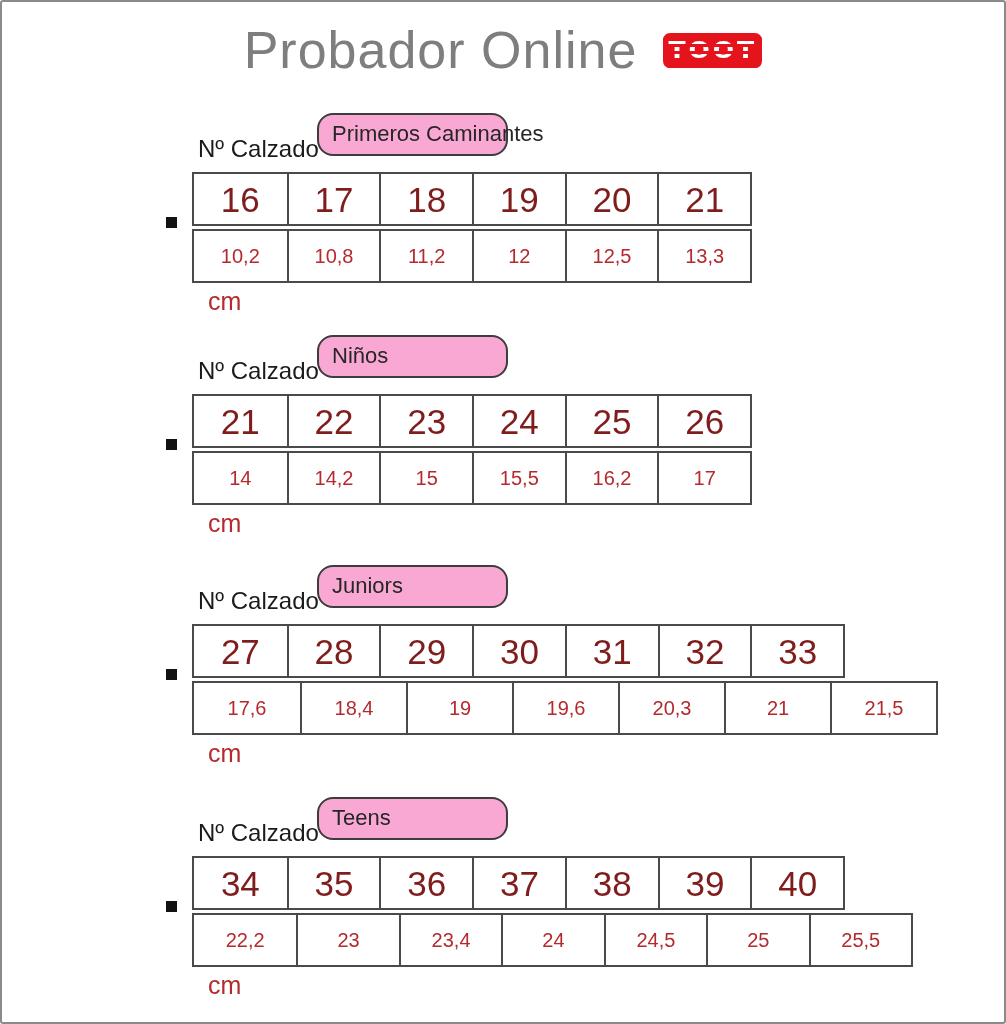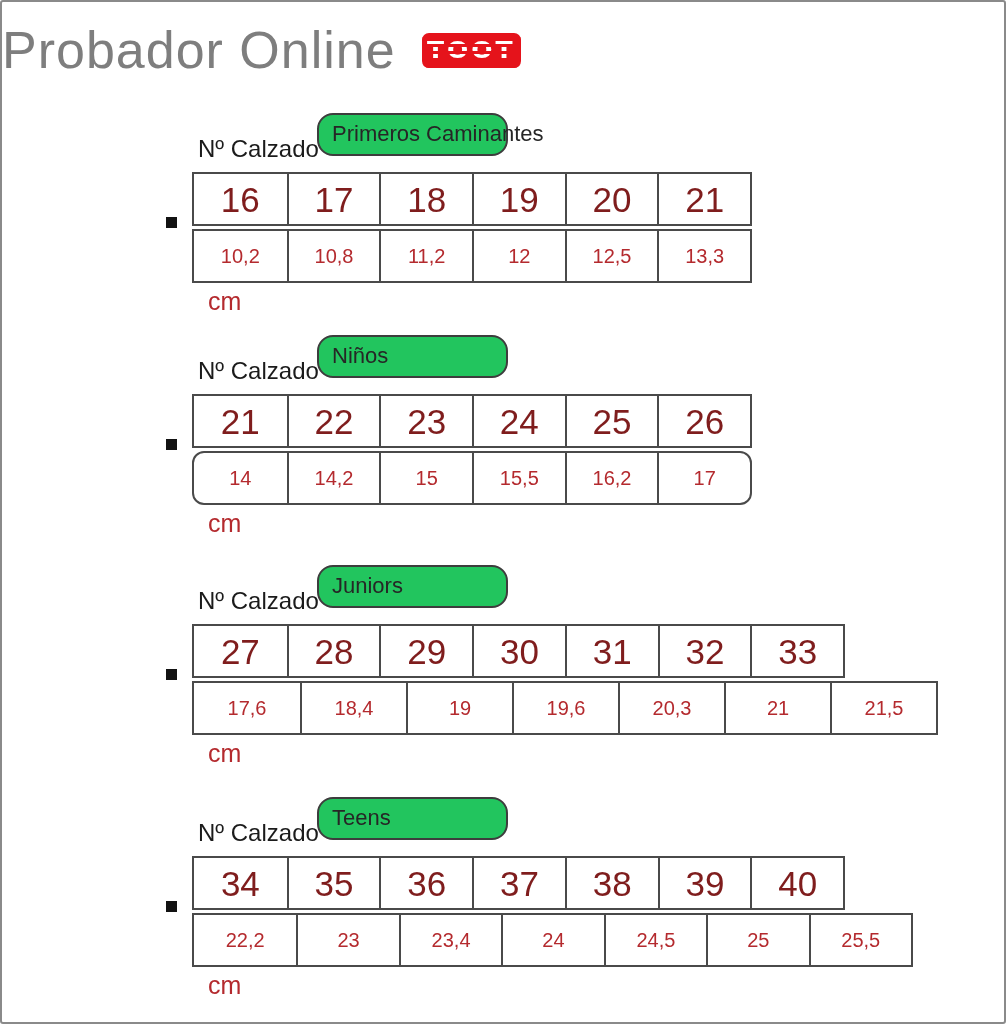--- a/index.html
+++ b/index.html
@@ -8,34 +8,34 @@
     --title-gray:#7e7e7e;
     --table-border:#4a4a4a;
   }
   html,body{margin:0;padding:0;background:#fff;}
   .canvas{
     position:relative;width:1006px;height:1024px;background:#fff;
     border:2px solid #8a8a8a;border-radius:3px;box-sizing:border-box;overflow:hidden;
     font-family:"Liberation Sans", sans-serif;
   }
   
-  .header{position:absolute;top:20px;left:0;width:100%;display:flex;justify-content:flex-start;align-items:center;gap:26px;}
+  .header{position:absolute;top:20px;left:0;width:100%;display:flex;justify-content:center;align-items:center;gap:26px;}
   .page-title{margin:0;font-size:52px;font-weight:400;color:var(--title-gray);letter-spacing:1px;line-height:1.1;}
   .logo-badge{position:relative;width:99px;height:35px;background:var(--logo-red);border-radius:7px;
     display:flex;align-items:center;justify-content:center;overflow:hidden;flex:0 0 auto;}
   .logo-text{color:#fff;font-weight:700;font-size:25px;letter-spacing:3px;transform:scaleY(.92);
     font-family:"DejaVu Sans", sans-serif;}
   .logo-badge::after{content:"";position:absolute;inset:0;
     background:repeating-linear-gradient(to bottom, transparent 0 4px, var(--logo-red) 4px 7px);}
   
   .size-section{position:absolute;left:190px;width:700px;height:212px;}
   .size-label{position:absolute;left:6px;top:25px;font-size:24px;color:#1b1b1b;white-space:nowrap;}
   .category-pill{position:absolute;left:125px;top:3px;width:191px;height:43px;box-sizing:border-box;
     border:2px solid #3d3d3d;border-radius:16px;padding-left:13px;padding-bottom:2px;
-    display:flex;align-items:center;font-size:22px;color:#262626;background:#22c55e;white-space:nowrap;}
+    display:flex;align-items:center;font-size:22px;color:#262626;background:#f9a8d4;white-space:nowrap;}
   .bullet-marker{position:absolute;left:-26px;top:107px;width:11px;height:11px;background:#121212;}
   .row{position:absolute;left:0;display:grid;grid-auto-flow:column;grid-auto-columns:1fr;
     border:2px solid var(--table-border);background:#fff;box-sizing:border-box;}
   .row.sizes{top:62px;height:54px;}
   .row.cms{top:119px;height:54px;}
   .cell{display:flex;align-items:center;justify-content:center;line-height:1;}
   .cell + .cell{border-left:2px solid var(--table-border);}
   .size-cell{font-size:35px;color:#7f1d1d;}
   .cm-cell{font-size:20px;color:var(--accent-red);}
   .unit-label{position:absolute;left:16px;top:177px;font-size:25px;color:var(--accent-red);}
@@ -78,21 +78,21 @@
         <span class="category-pill">Niños</span>
         <span class="bullet-marker"></span>
         <div class="row sizes" style="width: 560px;">
           <div class="cell size-cell">21</div>
           <div class="cell size-cell">22</div>
           <div class="cell size-cell">23</div>
           <div class="cell size-cell">24</div>
           <div class="cell size-cell">25</div>
           <div class="cell size-cell">26</div>
         </div>
-        <div class="row cms" style="width: 560px; border-radius: 12px;">
+        <div class="row cms" style="width: 560px;">
           <div class="cell cm-cell">14</div>
           <div class="cell cm-cell">14,2</div>
           <div class="cell cm-cell">15</div>
           <div class="cell cm-cell">15,5</div>
           <div class="cell cm-cell">16,2</div>
           <div class="cell cm-cell">17</div>
         </div>
         <span class="unit-label">cm</span>
       </section>
       <section class="size-section" style="top: 560px;">

